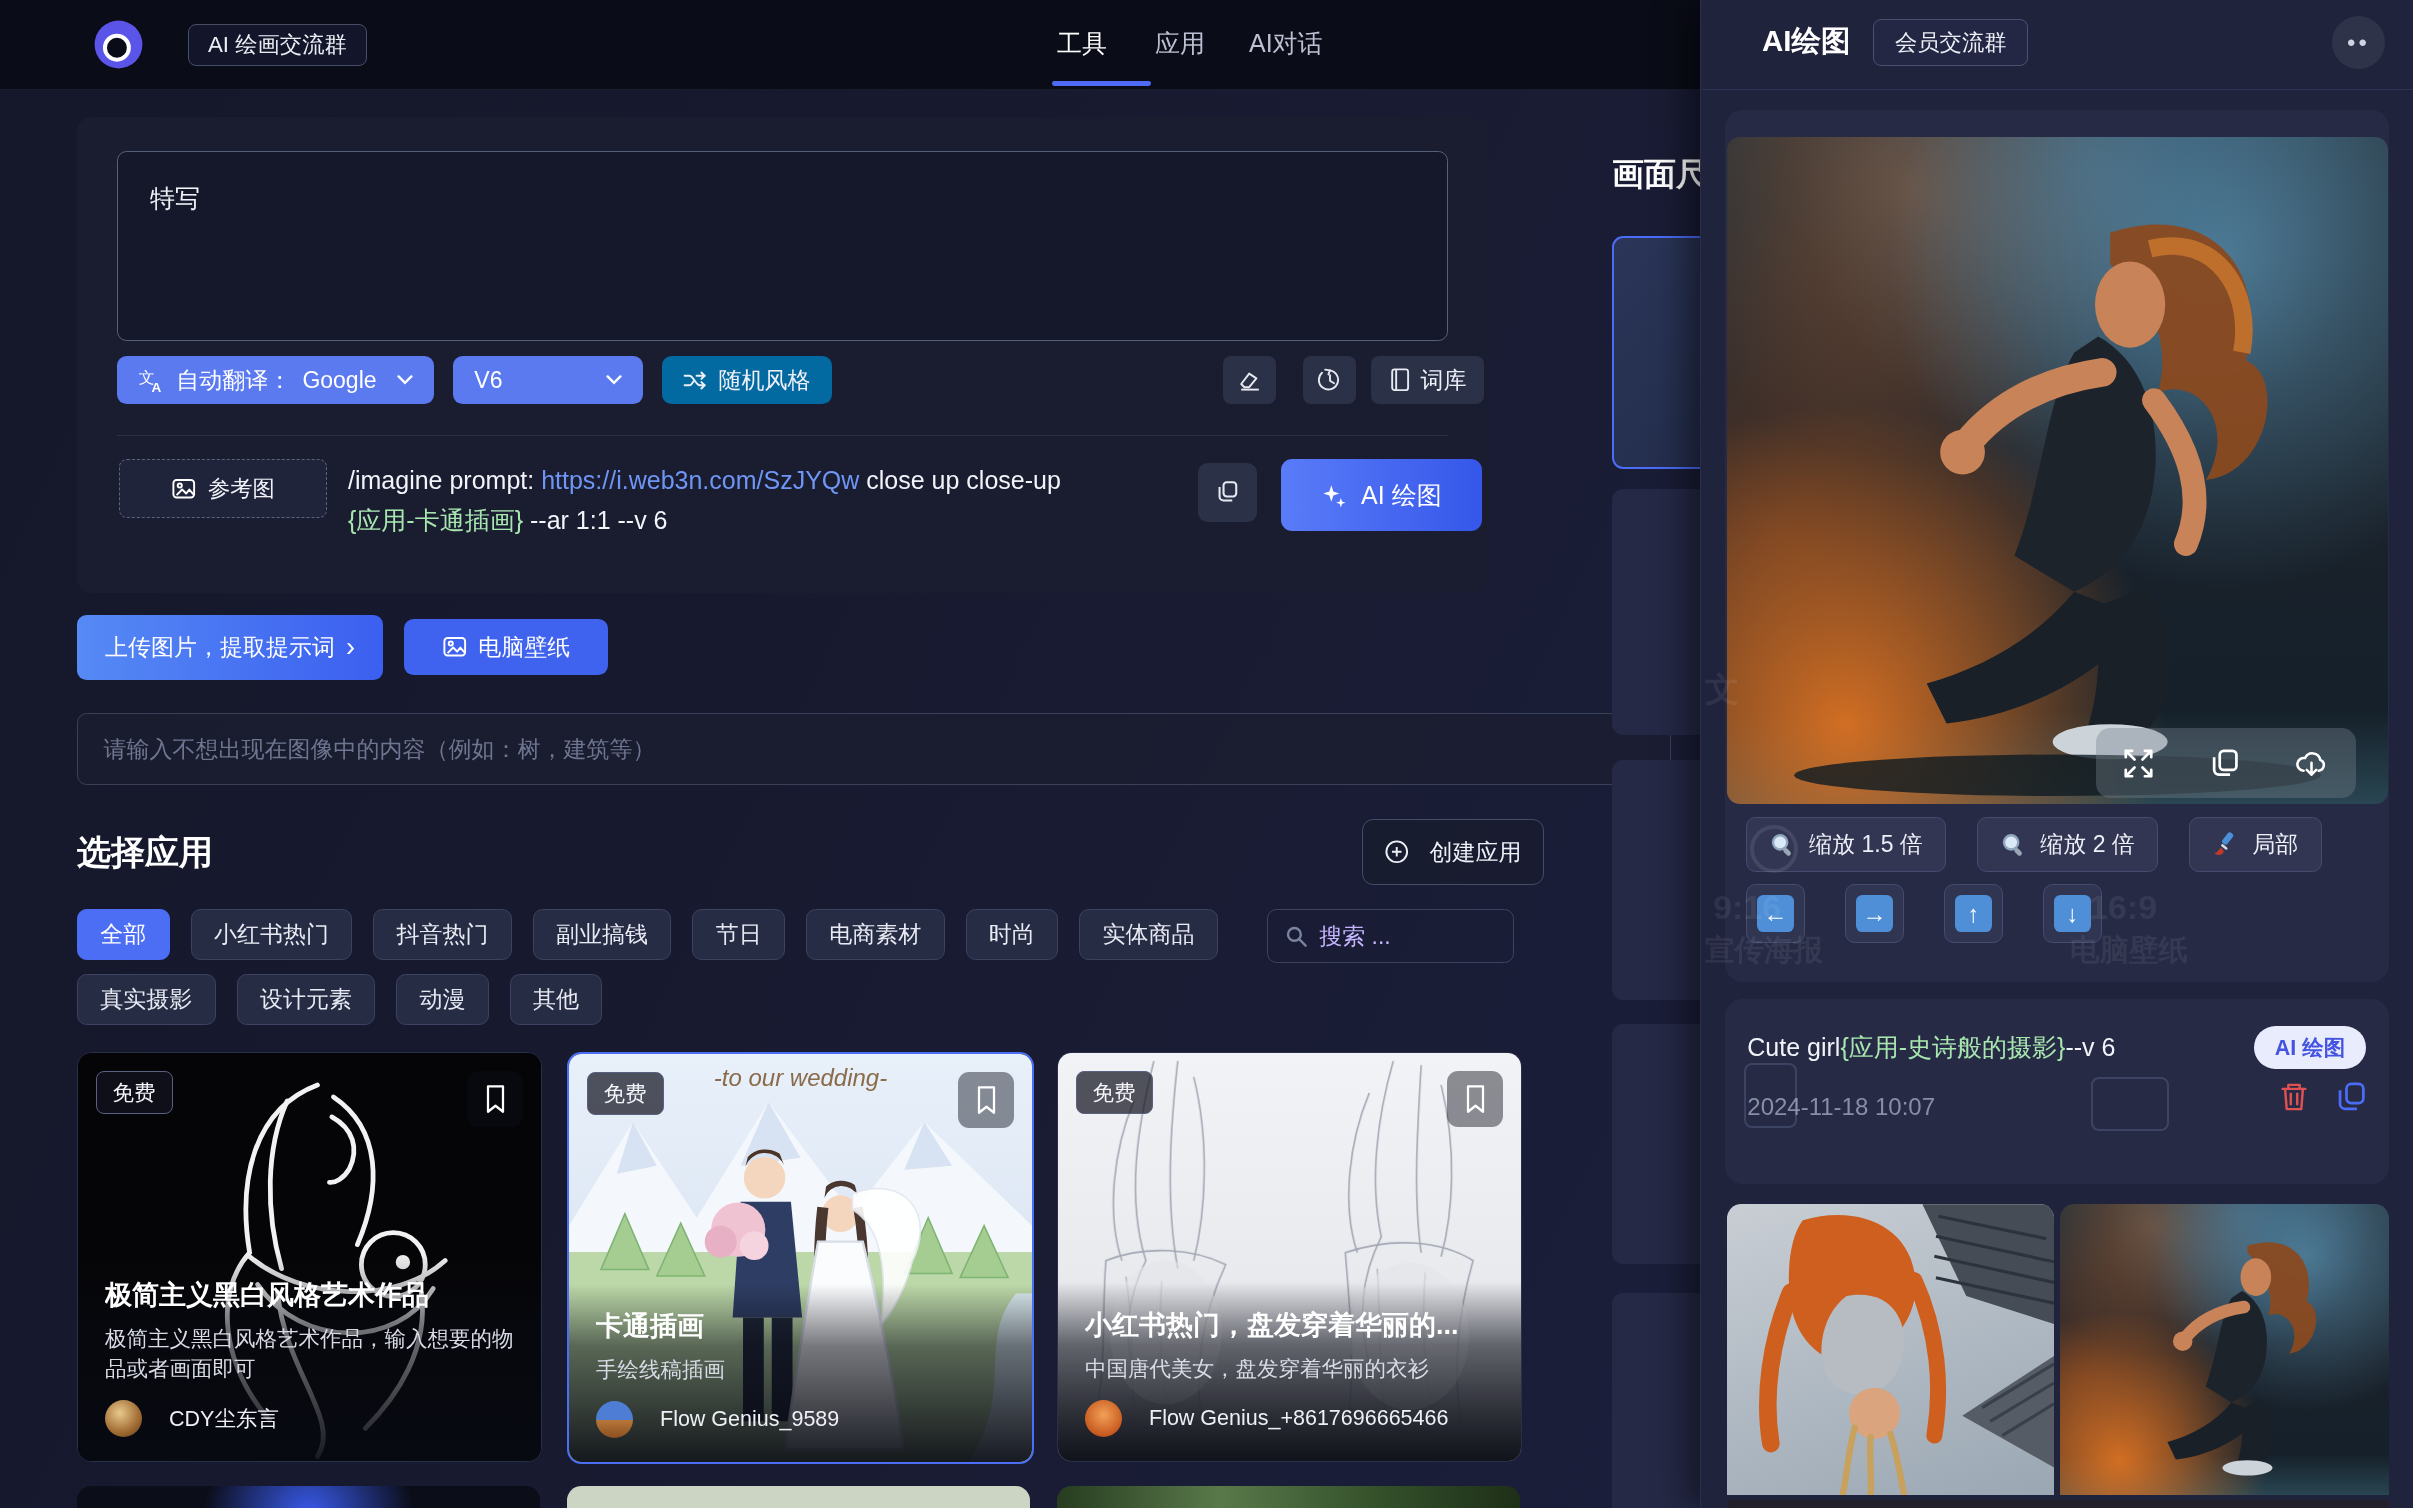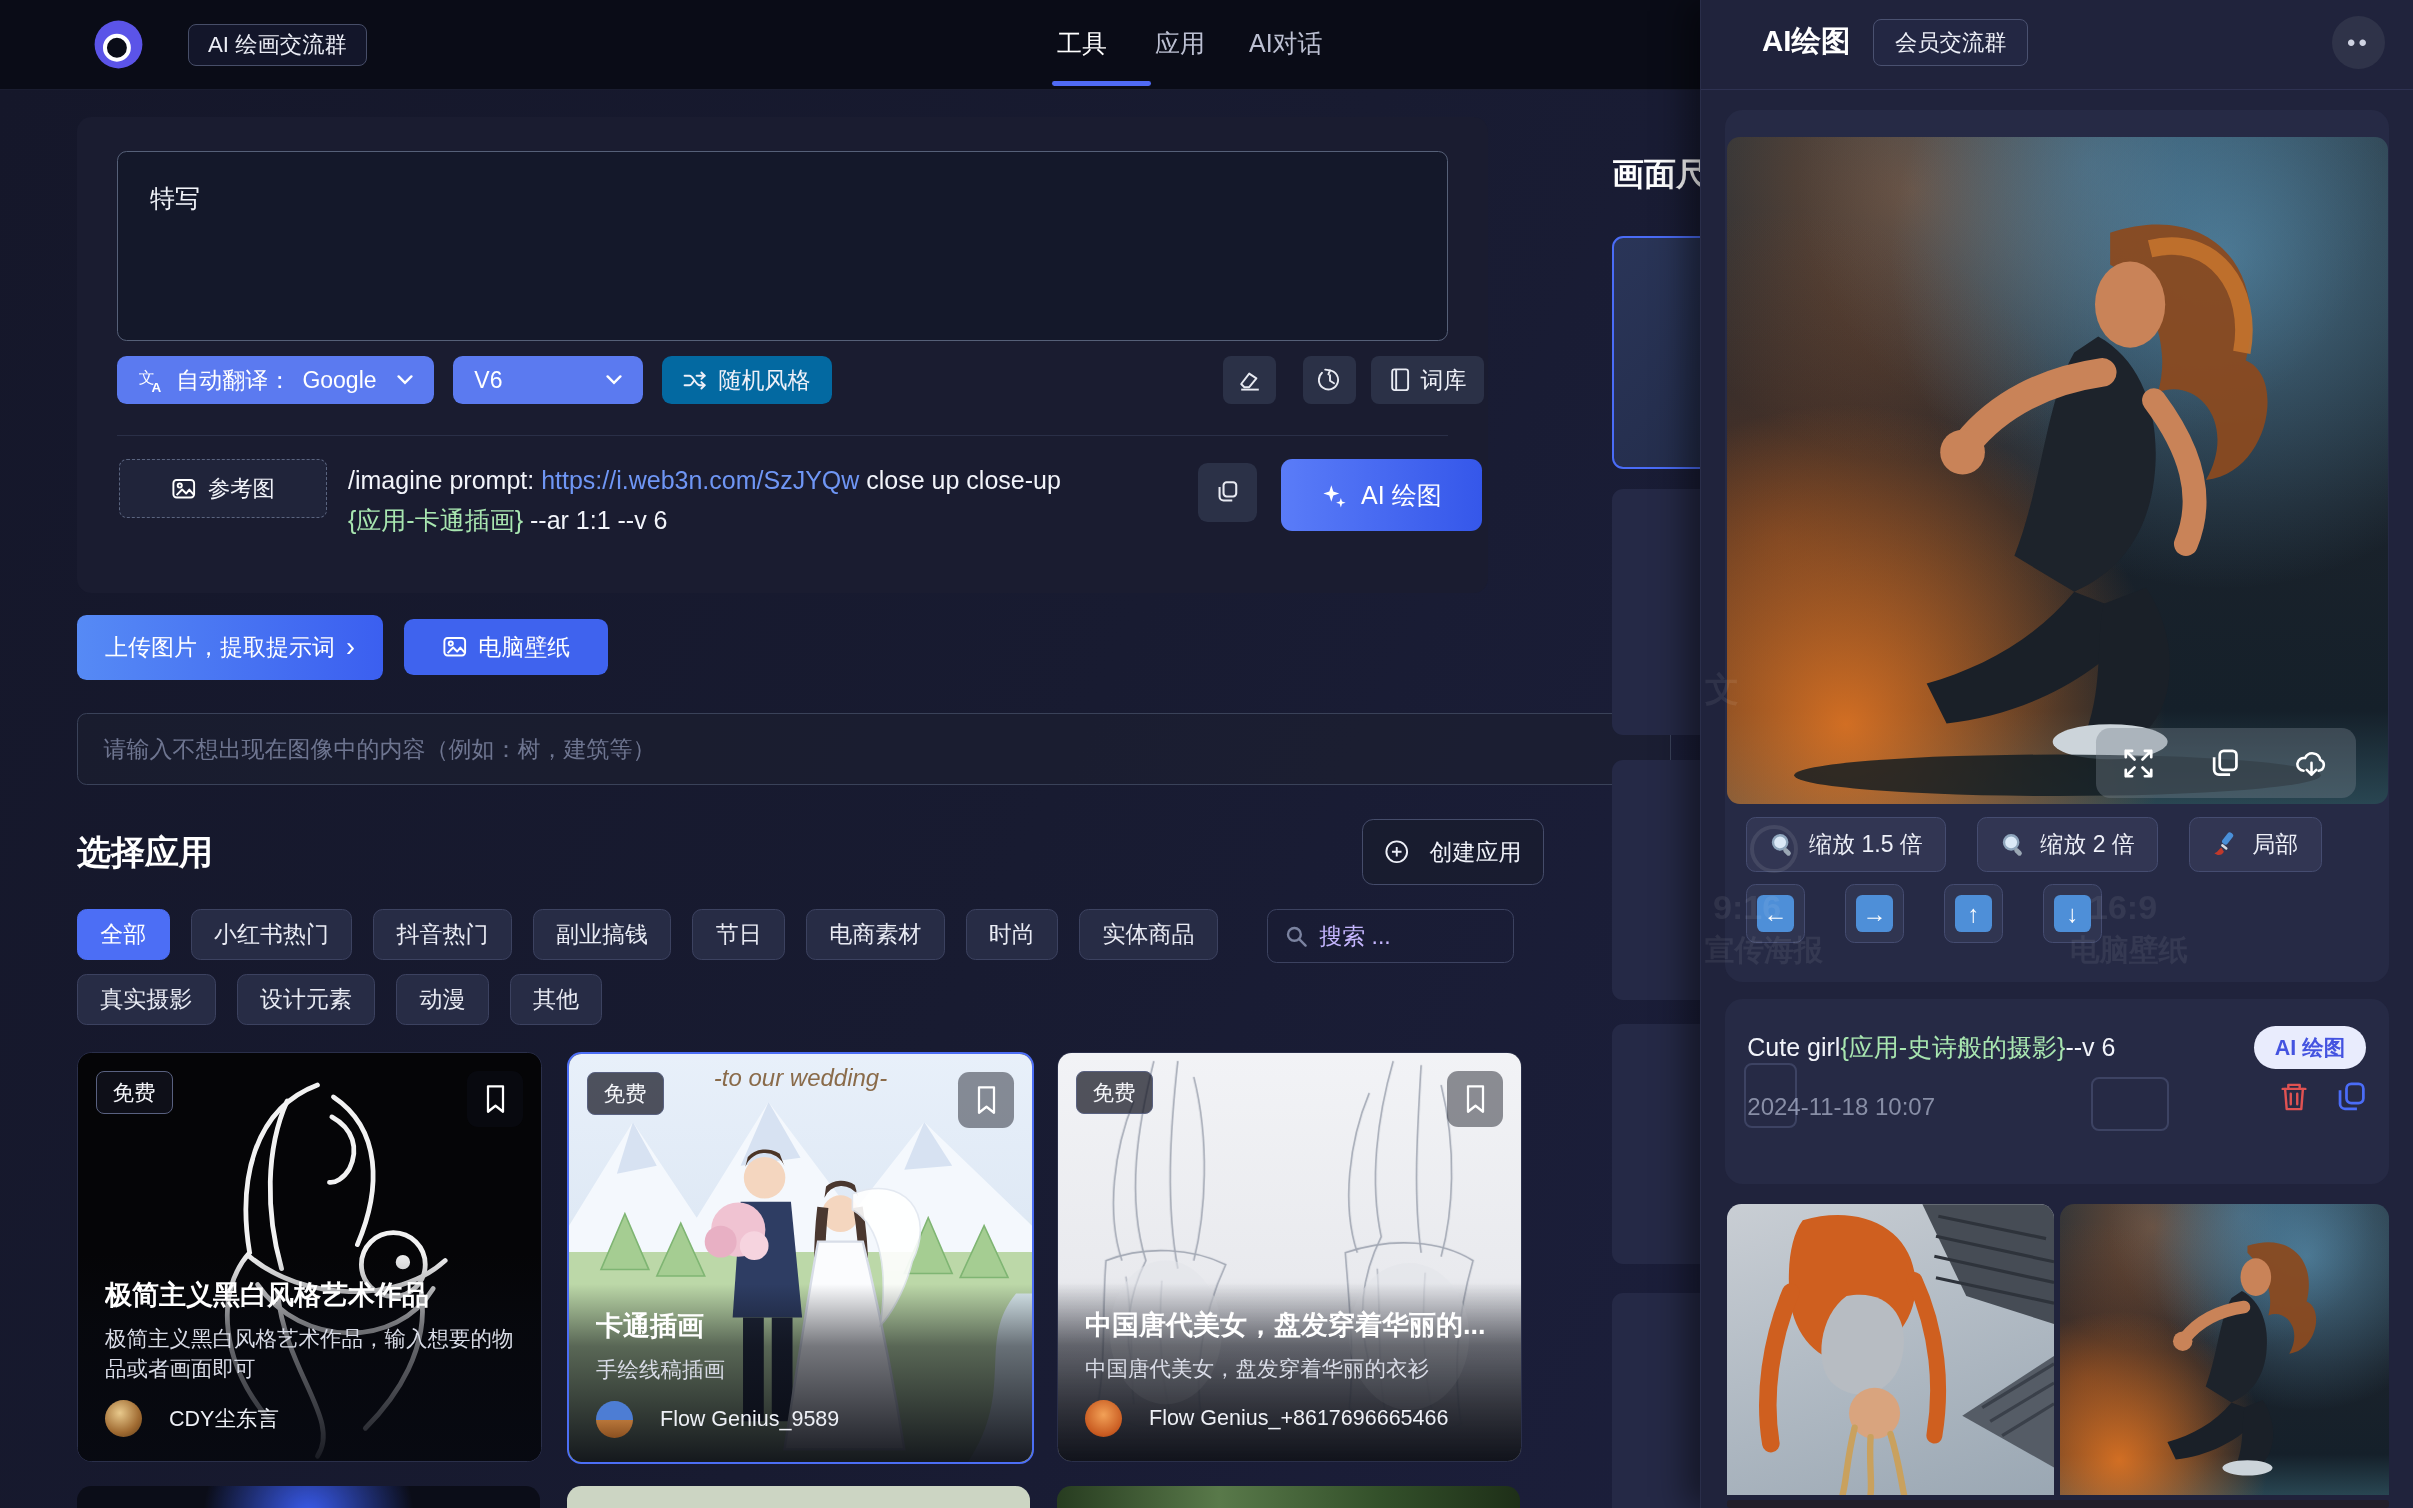--- a/index.html
+++ b/index.html
@@ -451,21 +451,21 @@
   </div>
   <div class="badge">免费</div>
   <div class="bookmark">
     <span>
       <svg width="27" height="32" viewBox="0 0 36 42">
           <path d="M8,4 h20 v34 l-10,-8 -10,8 z" fill="none" stroke="#fff" stroke-width="3" stroke-linejoin="round"></path>
         </svg>
     </span>
   </div>
   <div class="card-overlay">
-    <div class="card-title">中国唐代美女，盘发穿着华丽的...</div>
+    <div class="card-title">小红书热门，盘发穿着华丽的...</div>
     <div class="card-desc">中国唐代美女，盘发穿着华丽的衣衫</div>
     <div class="author-row">
       <div class="avatar a3"></div>
       <div class="author-name">Flow Genius_+8617696665466</div>
     </div>
   </div>
 </div>
 
 <div class="abs peek" style="left:77px;width:463px;background:radial-gradient(circle at 50% 140%,#3a5cf0 0%,rgba(58,92,240,0) 45%),#0b0d18;"></div>
 <div class="abs peek" style="left:567px;width:463px;background:#ccd5c3;"></div>

